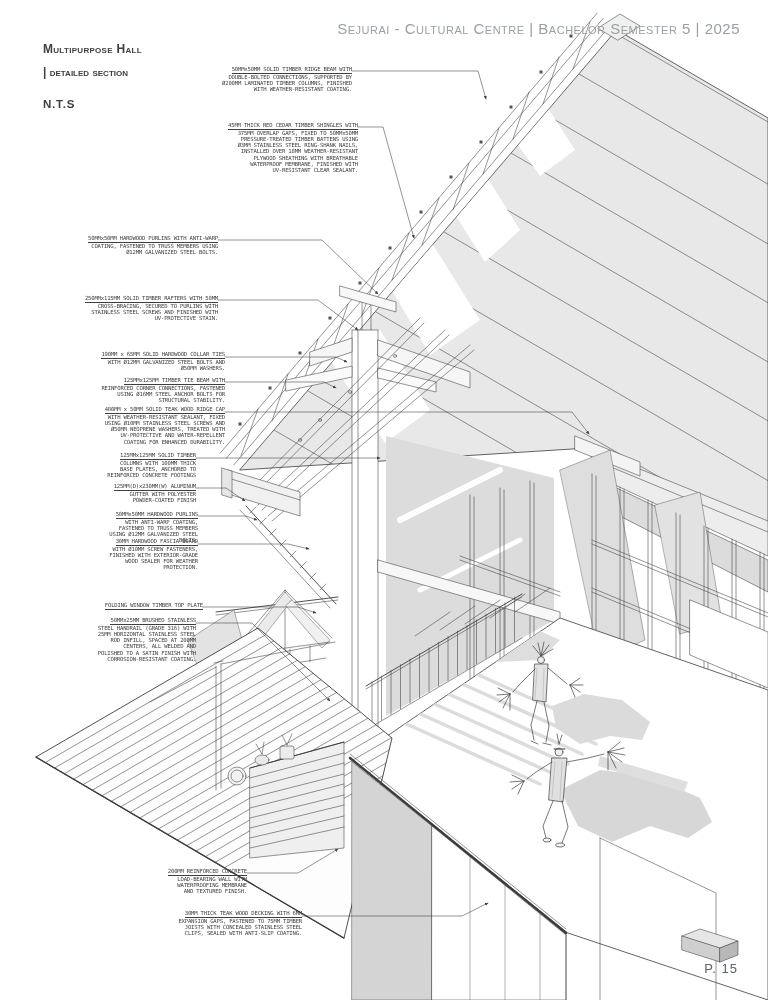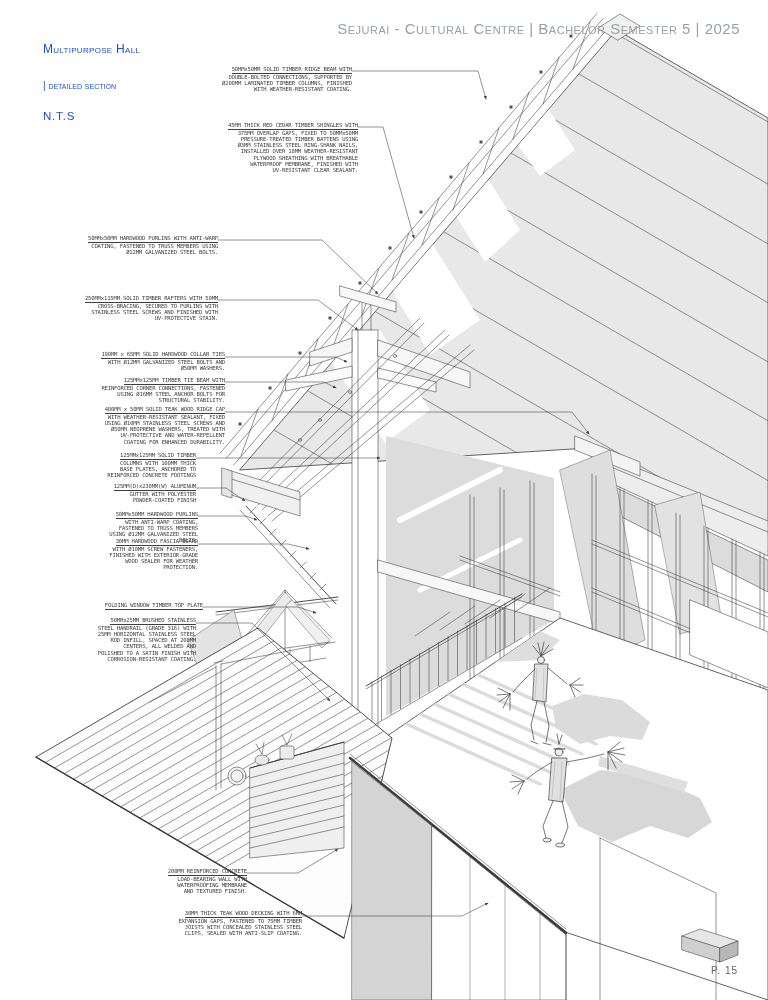--- a/index.html
+++ b/index.html
@@ -1,34 +1,34 @@
 <!DOCTYPE html>
 <html><head>
 <meta charset="utf-8">
 <style>
   html,body{margin:0;padding:0;background:#fff;}
   .page{position:relative;width:768px;height:1000px;background:#ffffff;overflow:hidden;
         font-family:"Liberation Sans",sans-serif;}
   svg.draw{position:absolute;left:0;top:0;}
   .hdr{position:absolute;top:20px;right:28px;font-variant:small-caps;letter-spacing:.5px;
        font-size:15px;color:#9aa0a3;}
-  .tb{position:absolute;left:43px;top:42px;color:#1d4ed8;font-variant:small-caps;}
+  .tb{position:absolute;left:43px;top:42px;color:#404040;font-variant:small-caps;font-weight:bold;}
   .tb .t1{font-size:12px;letter-spacing:.3px;}
-  .tb .t2{font-size:10px;margin-top:24px;}
+  .tb .t2{font-size:12px;margin-top:9px;}
   .tb .t3{font-size:11.5px;margin-top:19px;font-variant:normal;letter-spacing:.8px;}
   .ann{position:absolute;text-align:right;font-family:"DejaVu Sans Mono",monospace;
        font-size:5.6px;line-height:6.3px;color:#3f3f3f;letter-spacing:-0.2px;}
   .ann .l1{display:inline-block;border-bottom:.6px solid #3f3f3f;padding-bottom:.3px;}
   .ann .rest{display:block;white-space:pre-line;}
   .a1{right:416px;top:66px}  .a2{right:410px;top:122px} .a3{right:550px;top:235px}
   .a4{right:550px;top:295px} .a5{right:543px;top:351px} .a6{right:543px;top:377px}
   .a7{right:543px;top:406px} .a8{right:572px;top:452px} .a9{right:572px;top:483px}
   .a10{right:570px;top:511px}.a11{right:570px;top:538px}.a12{right:565px;top:602px}
   .a13{right:572px;top:617px}.a14{right:521px;top:868px}.a15{right:466px;top:910px}
-  .pg{position:absolute;right:30px;bottom:24px;font-size:10px;color:#5d6366;letter-spacing:1px;}
+  .pg{position:absolute;right:30px;bottom:24px;font-size:13px;color:#5d6366;letter-spacing:1px;}
 </style>
 </head>
 <body>
 
 <div class="page">
 
 <svg class="draw" width="768" height="1000" viewBox="0 0 768 1000" stroke="#3c3c3c" stroke-width="0.55" fill="none" stroke-linecap="round">
   <defs>
     <marker id="arr" markerWidth="7" markerHeight="6" refX="5.6" refY="3" orient="auto">
       <path d="M0,0L6,3L0,6Z" fill="#3c3c3c" stroke="none"></path>

